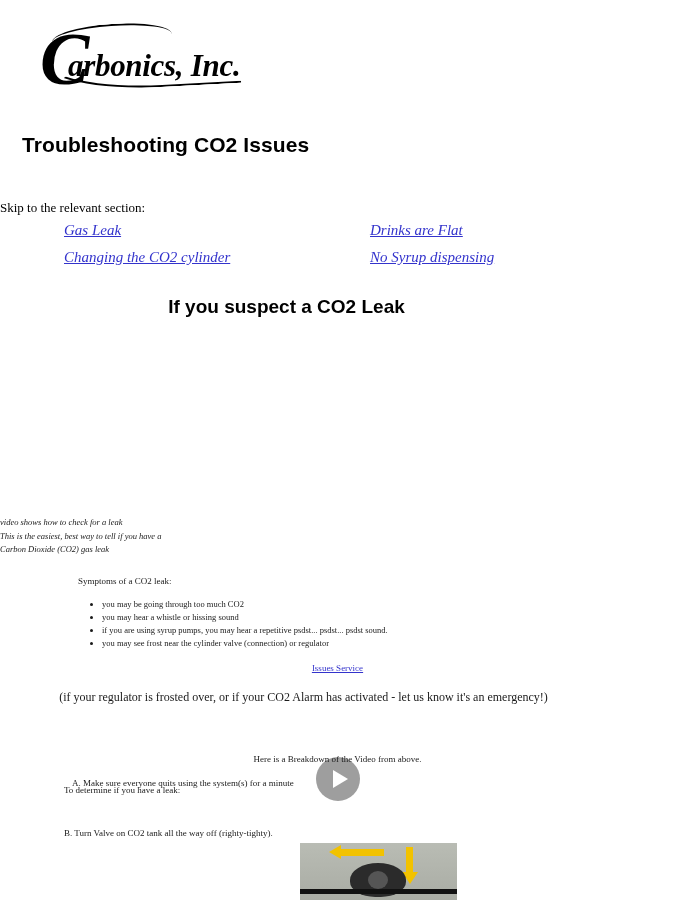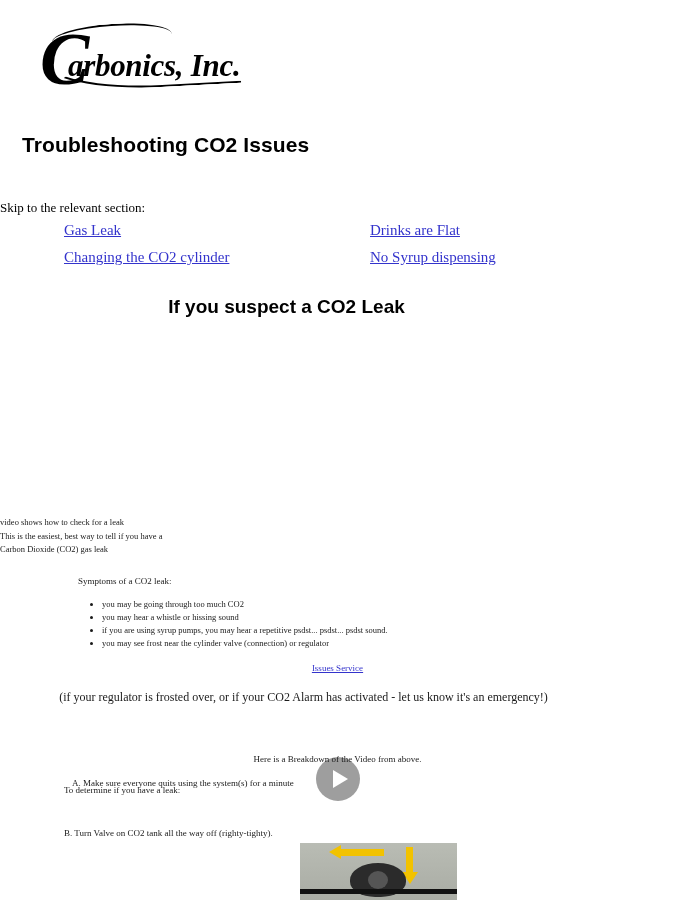--- a/index.html
+++ b/index.html
@@ -103,20 +103,21 @@
   
   .navlinks {
     position: absolute;
     left: 0;
     top: 222px;
     width: 675px;
   }
   .navrow {
     position: relative;
     height: 27px;
+    font-style: italic;
   }
   .navlink {
     position: absolute;
     font-family: "Liberation Serif", serif;
     font-size: 15px;
     color: #3333cc;
     text-decoration: underline;
     white-space: nowrap;
     cursor: pointer;
   }
@@ -168,21 +169,21 @@
 
   
   .small-text {
     position: absolute;
     font-family: "Liberation Serif", serif;
     font-size: 8.5px;
     color: #1a1a1a;
     line-height: 13px;
     white-space: nowrap;
   }
-  .intro-block { left: 0px; top: 516px; }
+  .intro-block { left: 0px; top: 516px; font-style: italic; }
   .intro-block div { line-height: 13.5px; }
 
   .symptoms-label { left: 78px; top: 575px; font-size: 9px; }
 
   .symptom-list {
     position: absolute;
     left: 84px;
     top: 598px;
     margin: 0;
     padding: 0 0 0 18px;

